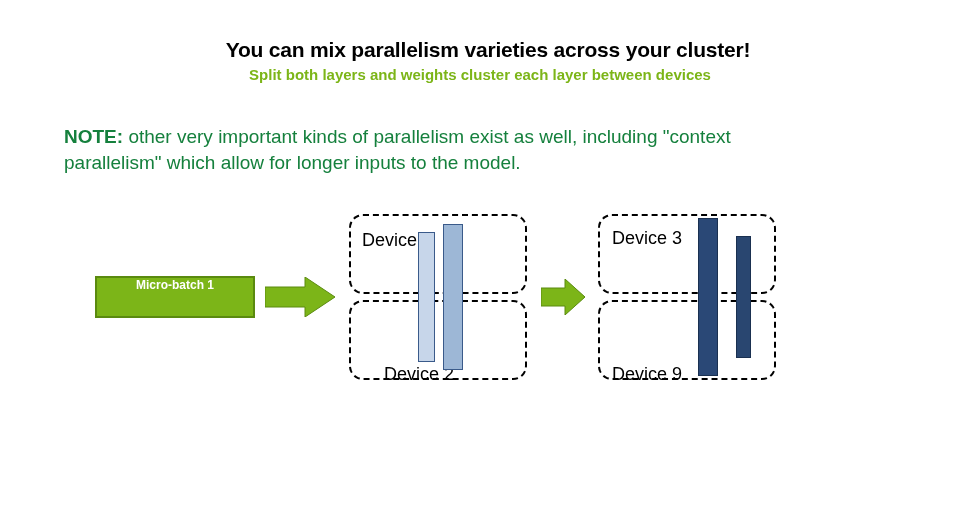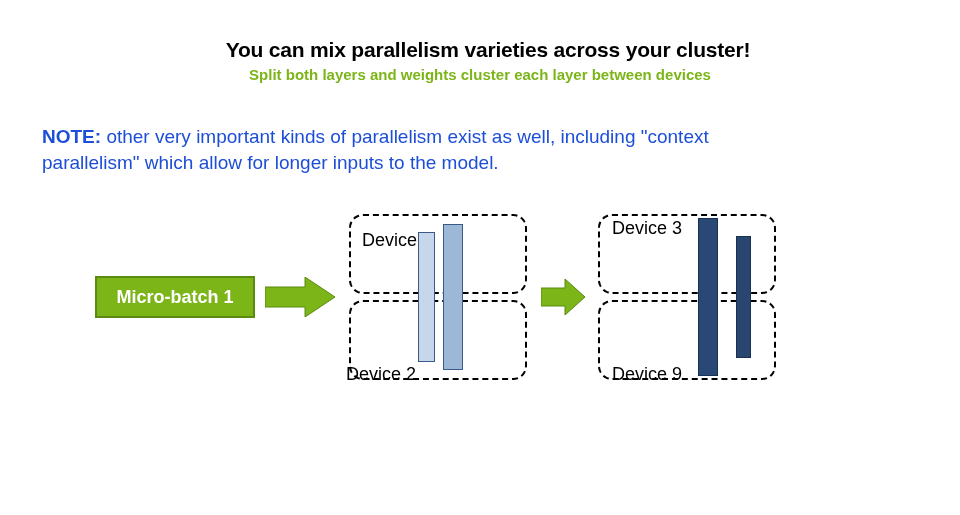--- a/index.html
+++ b/index.html
@@ -29,41 +29,41 @@
     left: 0;
     width: 100%;
     text-align: center;
     font-weight: 600;
     font-size: 15px;
     color: #7cb518;
   }
   .note {
     position: absolute;
     top: 124px;
-    left: 42px;
+    left: 64px;
     width: 720px;
     font-size: 19px;
-    color: #1d4ed8;
+    color: #15803d;
     line-height: 1.35;
   }
   .note b { font-weight: 700; }
   .microbatch {
     position: absolute;
     top: 276px;
     left: 95px;
     width: 160px;
     height: 42px;
     background: #7cb518;
     border: 2px solid #5a8a0f;
     color: #fff;
     display: flex;
-    align-items: center;
+    align-items: flex-start;
     justify-content: center;
     font-weight: 700;
-    font-size: 18px;
+    font-size: 12px;
   }
   .arrow {
     position: absolute;
   }
   .arrow svg { display: block; }
   .device-box {
     position: absolute;
     border: 2.5px dashed #000;
     border-radius: 14px;
   }
@@ -100,31 +100,31 @@
 <div class="arrow" style="top:277px; left:265px;">
   <svg width="70" height="40" viewBox="0 0 70 40">
     <polygon points="0,10 40,10 40,0 70,20 40,40 40,30 0,30" fill="#7cb518" stroke="#5a8a0f" stroke-width="1"></polygon>
   </svg>
 </div>
 
 <div class="device-box" style="top:214px; left:349px; width:178px; height:80px;"></div>
 <div class="device-label" style="top:218px; left:362px;">Device 1</div>
 
 <div class="device-box" style="top:300px; left:349px; width:178px; height:80px;"></div>
-<div class="device-label" style="top:352px; left:346px;">Device 2</div>
+<div class="device-label" style="top:352px; left:384px;">Device 2</div>
 
 <div class="bar light" style="top:232px; left:418px; width:17px; height:130px;"></div>
 <div class="bar mid" style="top:224px; left:443px; width:20px; height:146px;"></div>
 
 <div class="arrow" style="top:279px; left:541px;">
   <svg width="44" height="36" viewBox="0 0 44 36">
     <polygon points="0,9 24,9 24,0 44,18 24,36 24,27 0,27" fill="#7cb518" stroke="#5a8a0f" stroke-width="1"></polygon>
   </svg>
 </div>
 
 <div class="device-box" style="top:214px; left:598px; width:178px; height:80px;"></div>
-<div class="device-label" style="top:206px; left:612px;">Device 3</div>
+<div class="device-label" style="top:216px; left:612px;">Device 3</div>
 
 <div class="device-box" style="top:300px; left:598px; width:178px; height:80px;"></div>
 <div class="device-label" style="top:352px; left:612px;">Device 9</div>
 
 <div class="bar dark1" style="top:218px; left:698px; width:20px; height:158px;"></div>
 <div class="bar dark2" style="top:236px; left:736px; width:15px; height:122px;"></div>
 
 </body></html>

